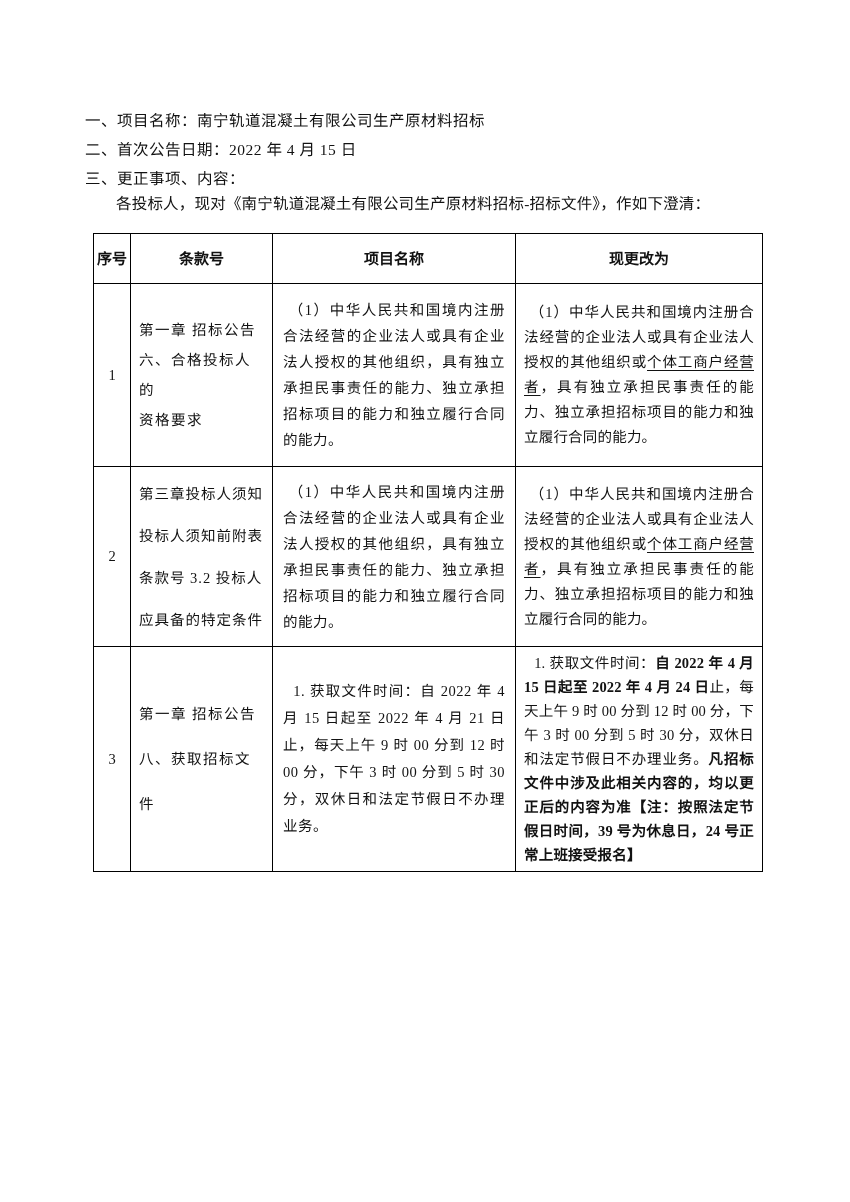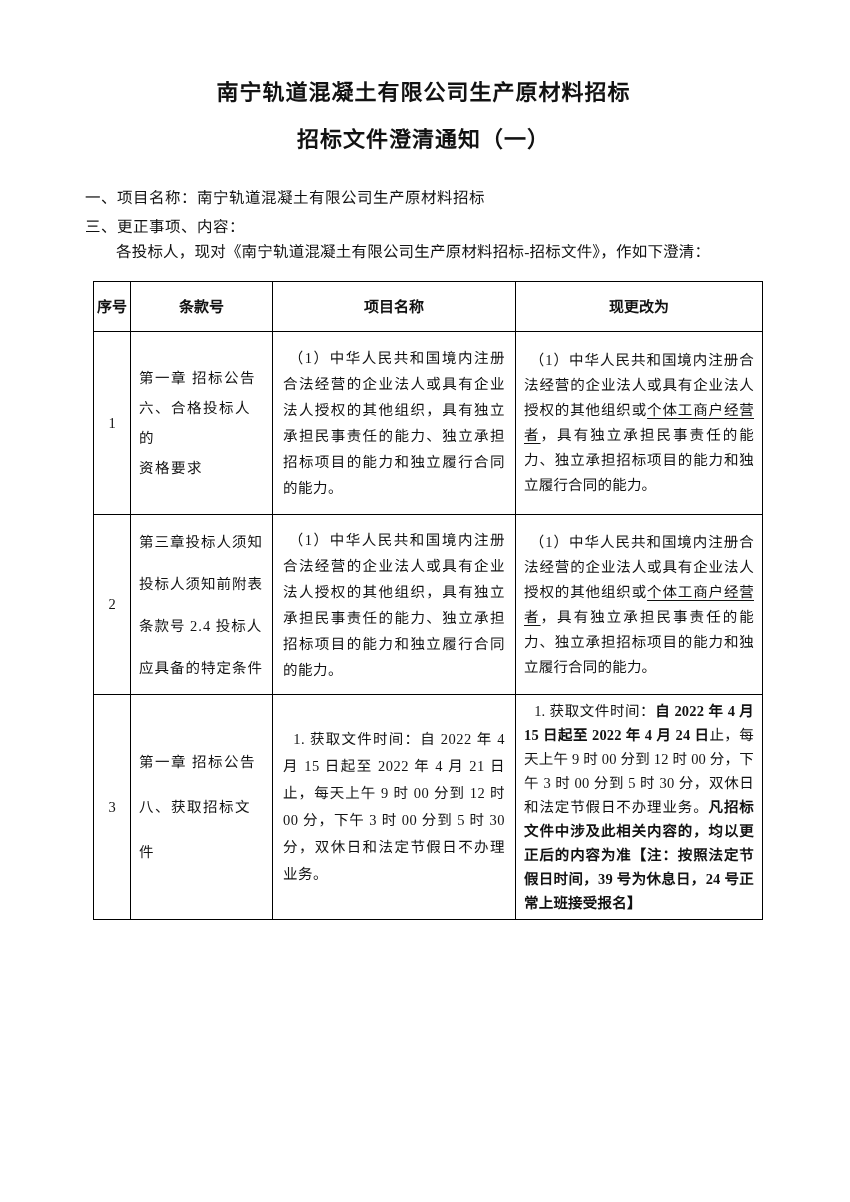--- a/index.html
+++ b/index.html
@@ -76,27 +76,24 @@
   }
   .r3 .c-rev { line-height: 24px; text-indent: 0.7em; padding: 4px 8px; }
   .c-rev .seg-bold { font-weight: bold; }
   .c-rev .seg-underline { text-decoration: underline; text-underline-offset: 3px; }
 </style>
 </head>
 <body>
 
 <div class="page">
 
-  <h1 class="title">
-    <span class="title-line">南宁轨道混凝土有限公司生产原材料招标</span>
-    <span class="title-line">招标文件澄清通知（一）</span>
-  </h1>
 
   <div class="items">
     <p>一、项目名称：南宁轨道混凝土有限公司生产原材料招标</p>
+    <p>二、首次公告日期：2022 年 4 月 15 日</p>
     <p>三、更正事项、内容：</p>
   </div>
 
   <p class="intro">各投标人，现对《南宁轨道混凝土有限公司生产原材料招标-招标文件》，作如下澄清：</p>
 
   <table class="clar">
     <colgroup>
       <col style="width:37px">
       <col style="width:142px">
       <col style="width:243px">
@@ -116,21 +113,21 @@
         <td class="c-clause">第一章  招标公告
 六、合格投标人的
 资格要求</td>
         <td class="c-orig">（1）中华人民共和国境内注册合法经营的企业法人或具有企业法人授权的其他组织，具有独立承担民事责任的能力、独立承担招标项目的能力和独立履行合同的能力。</td>
         <td class="c-rev"><span>（1）中华人民共和国境内注册合法经营的企业法人或具有企业法人授权的其他组织或</span><span class="seg-underline">个体工商户经营者</span><span>，具有独立承担民事责任的能力、独立承担招标项目的能力和独立履行合同的能力。</span></td>
       </tr>
       <tr class="r2">
         <td class="c-no">2</td>
         <td class="c-clause">第三章投标人须知
 投标人须知前附表
-条款号 2.4 投标人
+条款号 3.2 投标人
 应具备的特定条件</td>
         <td class="c-orig">（1）中华人民共和国境内注册合法经营的企业法人或具有企业法人授权的其他组织，具有独立承担民事责任的能力、独立承担招标项目的能力和独立履行合同的能力。</td>
         <td class="c-rev"><span>（1）中华人民共和国境内注册合法经营的企业法人或具有企业法人授权的其他组织或</span><span class="seg-underline">个体工商户经营者</span><span>，具有独立承担民事责任的能力、独立承担招标项目的能力和独立履行合同的能力。</span></td>
       </tr>
       <tr class="r3">
         <td class="c-no">3</td>
         <td class="c-clause">第一章  招标公告
 八、获取招标文件</td>
         <td class="c-orig">1. 获取文件时间：自 2022 年 4 月 15 日起至 2022 年 4 月 21 日止，每天上午 9 时 00 分到 12 时 00 分，下午 3 时 00 分到 5 时 30 分，双休日和法定节假日不办理业务。</td>
         <td class="c-rev"><span>1. 获取文件时间：</span><span class="seg-bold">自 2022 年 4 月 15 日起至 2022 年 4 月 24 日</span><span>止，每天上午 9 时 00 分到 12 时 00 分，下午 3 时 00 分到 5 时 30 分，双休日和法定节假日不办理业务。</span><span class="seg-bold">凡招标文件中涉及此相关内容的，均以更正后的内容为准【注：按照法定节假日时间，39 号为休息日，24 号正常上班接受报名】</span></td>

